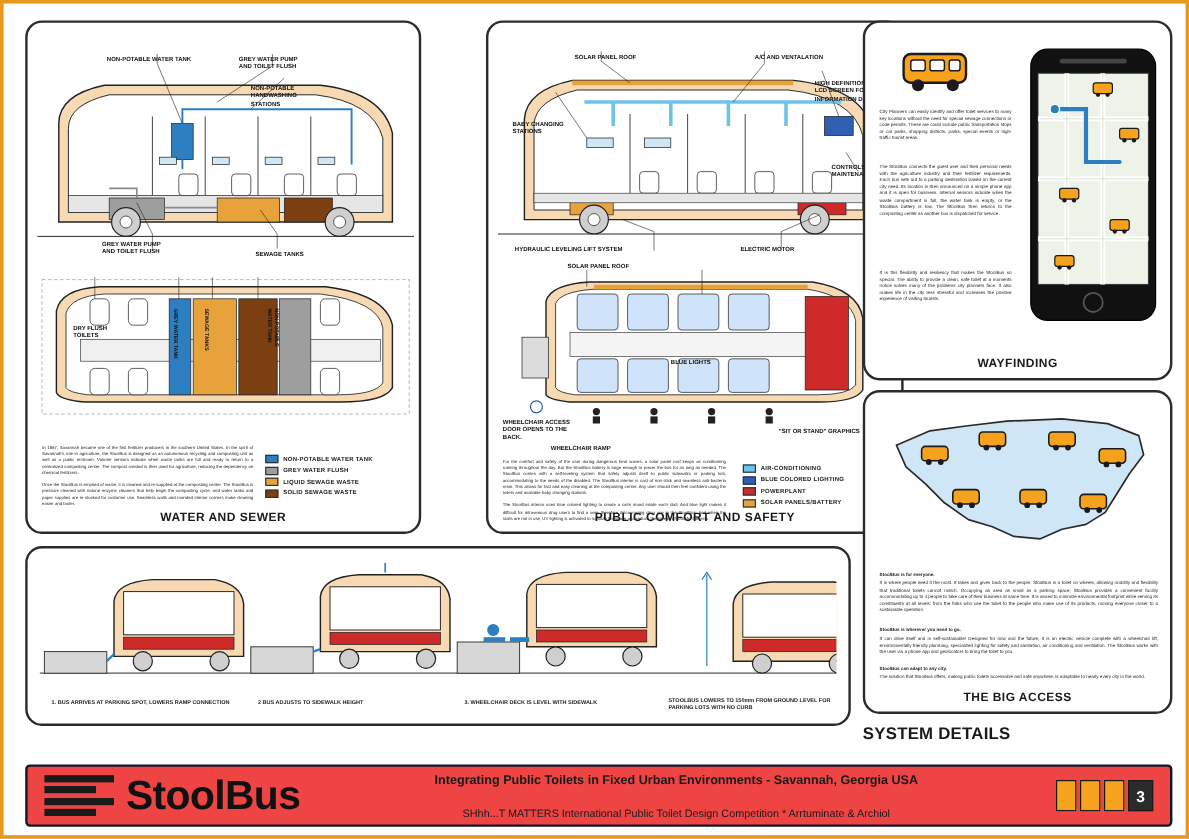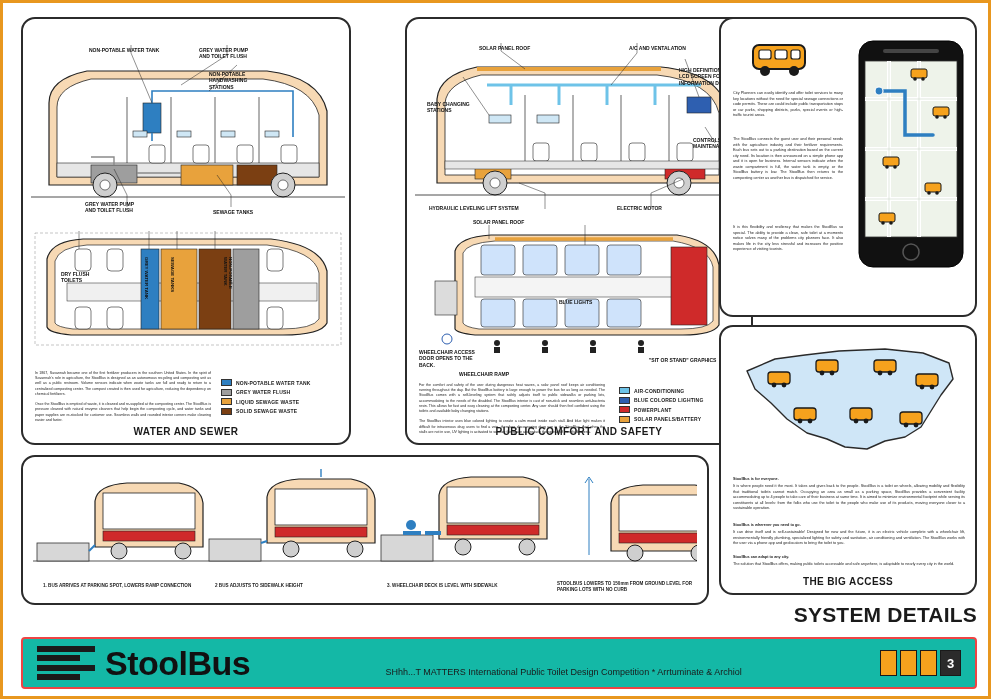--- a/index.html
+++ b/index.html
@@ -34,28 +34,28 @@
 
   
   #p-water { left:18px; top:14px; width:330px; height:428px;border-radius:14px; }
   #p-comfort { left:358px; top:14px; width:348px; height:428px;margin-left:44px; }
   #p-wayfinding { left:716px; top:14px; width:258px; height:300px; }
   #p-bigpicture { left:716px; top:322px; width:258px; height:270px; }
   #p-leveling { left:18px; top:452px; width:688px; height:150px; }
 
   .sys-details {
     position:absolute; left:716px; top:600px; width:258px; height:28px;
-    font-size:21px; font-weight:bold; text-align:right; letter-spacing:0.2px;
+    font-size:14px; font-weight:bold; letter-spacing:0.2px;
   }
 
   
   #footer {
     position:absolute; left:18px; top:634px; width:956px; height:52px;
-    background:#14b8a6;
-    border:2px solid #ef4444;
+    background:#ef4444;
+    border:2px solid #0f172a;
     border-radius:4px;
     display:flex; align-items:center;
   }
   #logo-mark {
     width:58px; height:34px; margin-left:14px;
     display:flex; flex-direction:column; justify-content:space-between;
   }
   #logo-mark i { display:block; height:6px; background:#1a1a1a; }
   #logo-mark i.short { width:74%; }
   .logo-text {
@@ -436,20 +436,21 @@
         </g>
         <g transform="translate(30,180)">
           <rect x="-8" y="-6" width="16" height="9" rx="2" fill="#f6a21d" stroke="#1a1a1a" stroke-width="1"></rect>
           <circle cx="-4" cy="4" r="1.8" fill="#1a1a1a"></circle>
             <circle cx="4" cy="4" r="1.8" fill="#1a1a1a"></circle>
         </g>
       </g>
       <circle cx="54" cy="213" r="8" fill="none" stroke="#555" stroke-width="1.5"></circle>
     </svg>
 
+    <div class="panel-title">WAYFINDING</div>
   </div>
 
   <div class="panel" id="p-bigpicture">
 
     <svg class="dwg" style="left:14px; top:10px;" width="228" height="130" viewBox="0 0 228 130">
       <path d="M12,34 L40,22 L70,18 L104,14 L150,12 L188,16 L214,26 L218,42 L206,58 L196,74 L186,90 L170,100 L150,104 L132,112 L110,110 L92,102 L72,96 L52,82 L36,66 L20,52 Z" fill="#cfe6f7" stroke="#2a2a2a" stroke-width="1.4" stroke-linejoin="round"></path>
       <g>
         <g transform="translate(44,42)">
           <rect x="-11" y="-7" width="22" height="12" rx="3" fill="#f6a21d" stroke="#1a1a1a" stroke-width="1.3"></rect>
           <circle cx="-5" cy="6" r="2.4" fill="#1a1a1a"></circle>
@@ -561,20 +562,21 @@
 
   <div id="footer">
     <div id="logo-mark">
       <i></i>
         <i class="short"></i>
         <i></i>
         <i class="short"></i>
     </div>
     <div class="logo-text">StoolBus</div>
     <div class="footer-center">
+      <div class="l1">Integrating Public Toilets in Fixed Urban Environments - Savannah, Georgia USA</div>
       <div class="l2">SHhh...T MATTERS International Public Toilet Design Competition * Arrtuminate &amp; Archiol</div>
     </div>
     <div class="page-boxes">
       <span></span>
       <span></span>
       <span></span>
       <span class="active">3</span>
     </div>
   </div>
 

